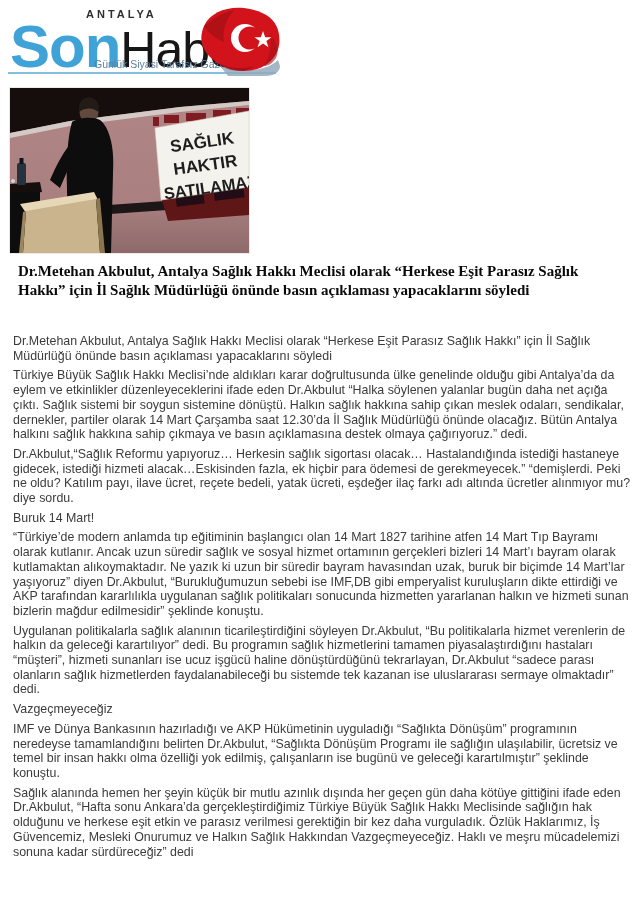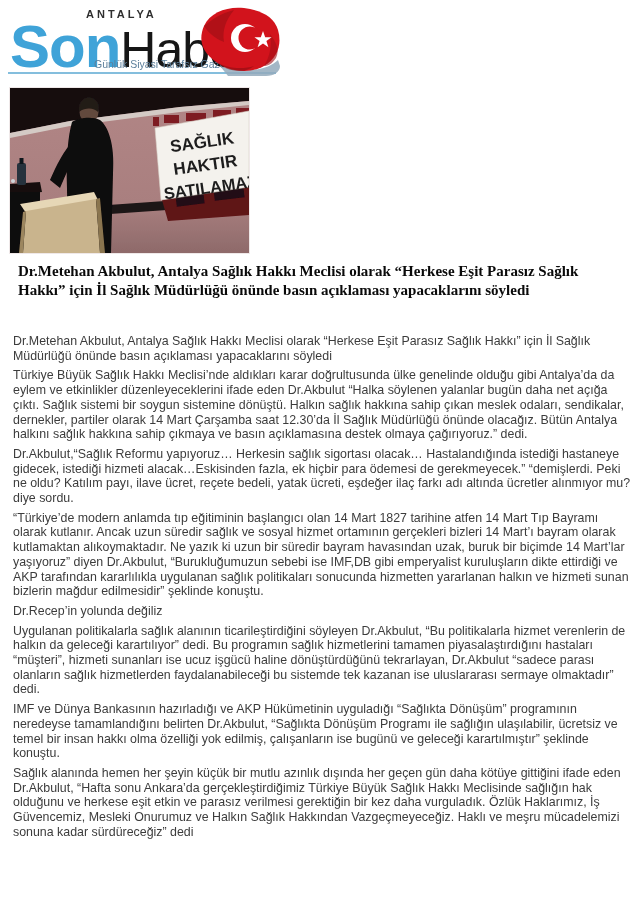--- a/index.html
+++ b/index.html
@@ -122,18 +122,19 @@
     </g>
   </svg>
 </figure>
 
 <h1 class="headline">Dr.Metehan Akbulut, Antalya Sağlık Hakkı Meclisi olarak “Herkese Eşit Parasız Sağlık Hakkı” için İl Sağlık Müdürlüğü önünde basın açıklaması yapacaklarını söyledi</h1>
 
 <div class="article-body">
     <p class="body-para">Dr.Metehan Akbulut, Antalya Sağlık Hakkı Meclisi olarak “Herkese Eşit Parasız Sağlık Hakkı” için İl Sağlık Müdürlüğü önünde basın açıklaması yapacaklarını söyledi</p>
     <p class="body-para">Türkiye Büyük Sağlık Hakkı Meclisi’nde aldıkları karar doğrultusunda ülke genelinde olduğu gibi Antalya’da da eylem ve etkinlikler düzenleyeceklerini ifade eden Dr.Akbulut “Halka söylenen yalanlar bugün daha net açığa çıktı. Sağlık sistemi bir soygun sistemine dönüştü. Halkın sağlık hakkına sahip çıkan meslek odaları, sendikalar, dernekler, partiler olarak 14 Mart Çarşamba saat 12.30’da İl Sağlık Müdürlüğü önünde olacağız. Bütün Antalya halkını sağlık hakkına sahip çıkmaya ve basın açıklamasına destek olmaya çağırıyoruz.” dedi.</p>
     <p class="body-para">Dr.Akbulut,“Sağlık Reformu yapıyoruz… Herkesin sağlık sigortası olacak… Hastalandığında istediği hastaneye gidecek, istediği hizmeti alacak…Eskisinden fazla, ek hiçbir para ödemesi de gerekmeyecek.” “demişlerdi. Peki ne oldu? Katılım payı, ilave ücret, reçete bedeli, yatak ücreti, eşdeğer ilaç farkı adı altında ücretler alınmıyor mu? diye sordu.</p>
+    <p class="body-subhead">Buruk 14 Mart!</p>
     <p class="body-para">“Türkiye’de modern anlamda tıp eğitiminin başlangıcı olan 14 Mart 1827 tarihine atfen 14 Mart Tıp Bayramı olarak kutlanır. Ancak uzun süredir sağlık ve sosyal hizmet ortamının gerçekleri bizleri 14 Mart’ı bayram olarak kutlamaktan alıkoymaktadır. Ne yazık ki uzun bir süredir bayram havasından uzak, buruk bir biçimde 14 Mart’lar yaşıyoruz” diyen Dr.Akbulut, “Burukluğumuzun sebebi ise IMF,DB gibi emperyalist kuruluşların dikte ettirdiği ve AKP tarafından kararlılıkla uygulanan sağlık politikaları sonucunda hizmetten yararlanan halkın ve hizmeti sunan bizlerin mağdur edilmesidir” şeklinde konuştu.</p>
-    <p class="body-subhead">Dr.Recep’in yolunda değiliz</p>
     <p class="body-para">Uygulanan politikalarla sağlık alanının ticarileştirdiğini söyleyen Dr.Akbulut, “Bu politikalarla hizmet verenlerin de halkın da geleceği karartılıyor” dedi. Bu programın sağlık hizmetlerini tamamen piyasalaştırdığını hastaları “müşteri”, hizmeti sunanları ise ucuz işgücü haline dönüştürdüğünü tekrarlayan, Dr.Akbulut “sadece parası olanların sağlık hizmetlerden faydalanabileceği bu sistemde tek kazanan ise uluslararası sermaye olmaktadır” dedi.</p>
+    <p class="body-subhead">Vazgeçmeyeceğiz</p>
     <p class="body-para">IMF ve Dünya Bankasının hazırladığı ve AKP Hükümetinin uyguladığı “Sağlıkta Dönüşüm” programının neredeyse tamamlandığını belirten Dr.Akbulut, “Sağlıkta Dönüşüm Programı ile sağlığın ulaşılabilir, ücretsiz ve temel bir insan hakkı olma özelliği yok edilmiş, çalışanların ise bugünü ve geleceği karartılmıştır” şeklinde konuştu.</p>
     <p class="body-para">Sağlık alanında hemen her şeyin küçük bir mutlu azınlık dışında her geçen gün daha kötüye gittiğini ifade eden Dr.Akbulut, “Hafta sonu Ankara’da gerçekleştirdiğimiz Türkiye Büyük Sağlık Hakkı Meclisinde sağlığın hak olduğunu ve herkese eşit etkin ve parasız verilmesi gerektiğin bir kez daha vurguladık. Özlük Haklarımız, İş Güvencemiz, Mesleki Onurumuz ve Halkın Sağlık Hakkından Vazgeçmeyeceğiz. Haklı ve meşru mücadelemizi sonuna kadar sürdüreceğiz” dedi</p>
   </div>
 
 </body></html>

